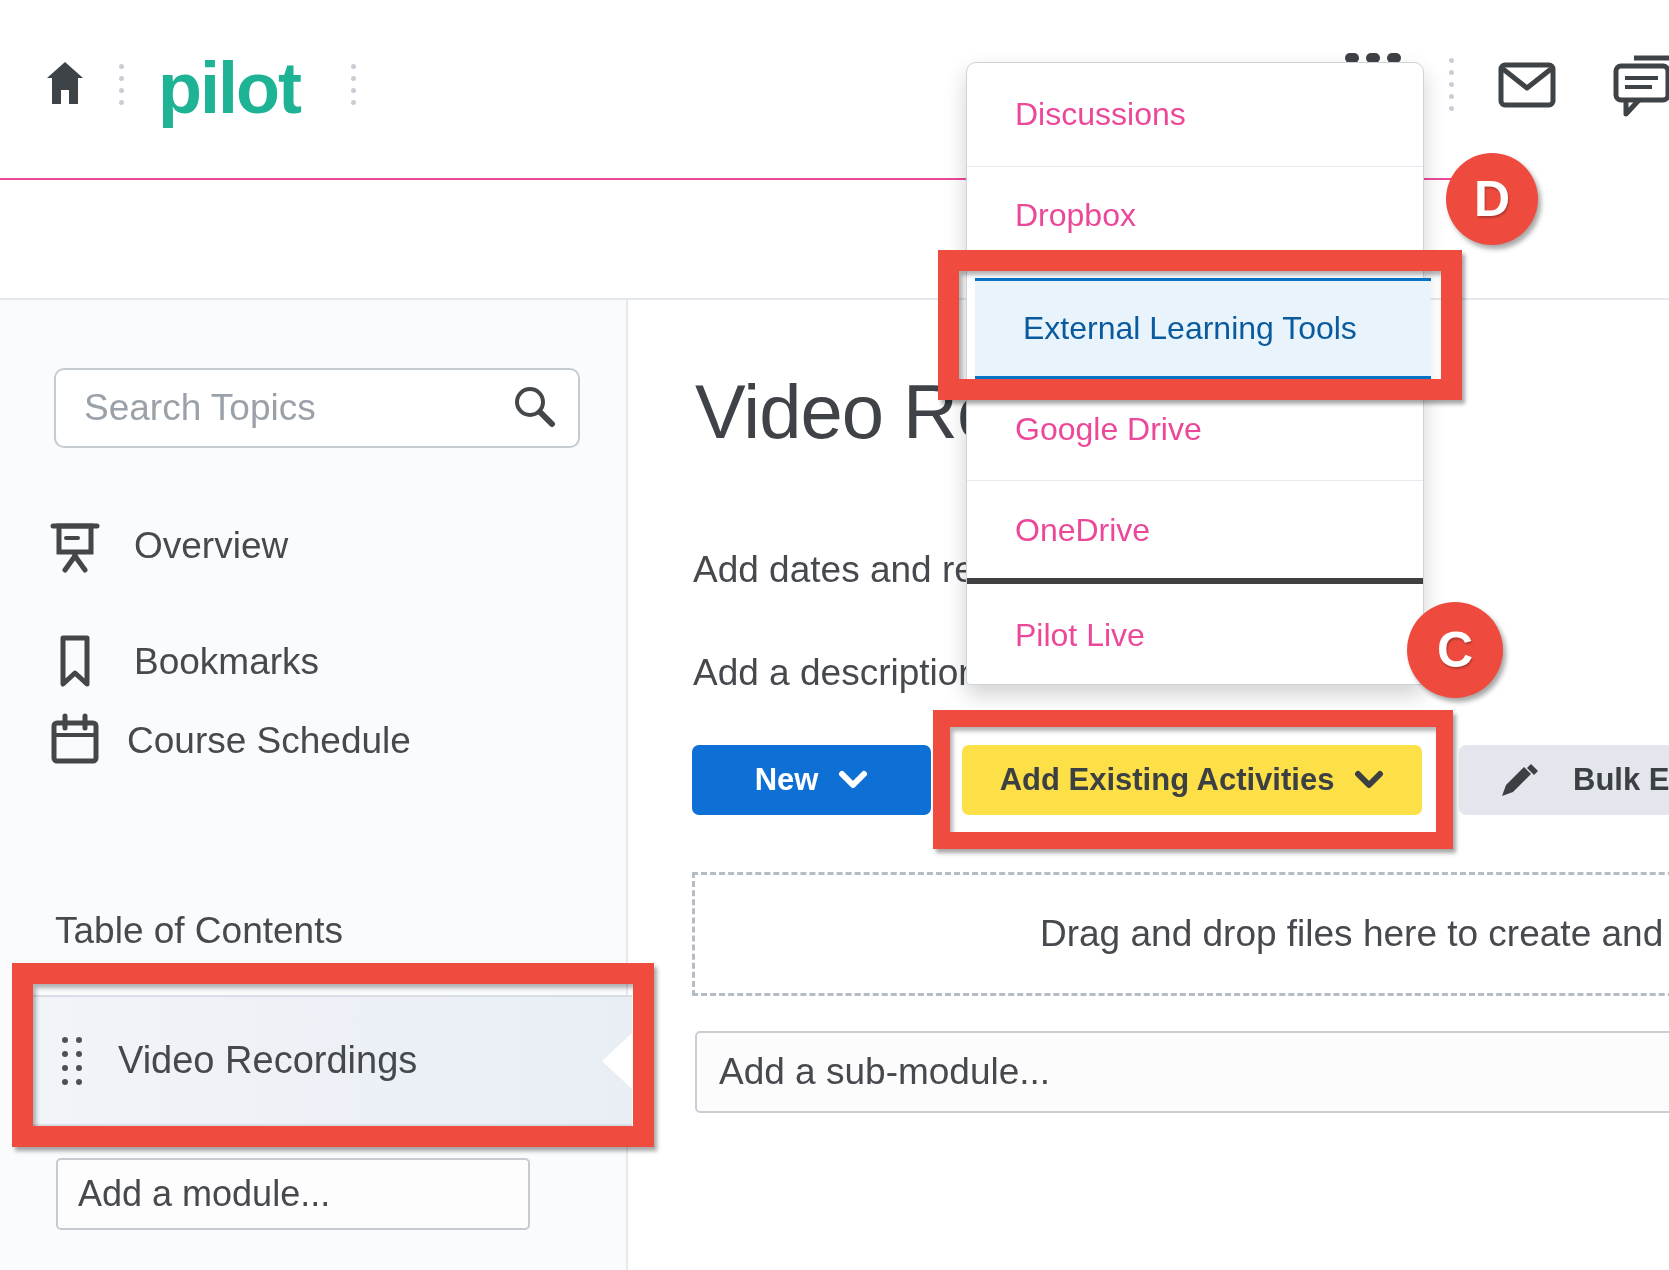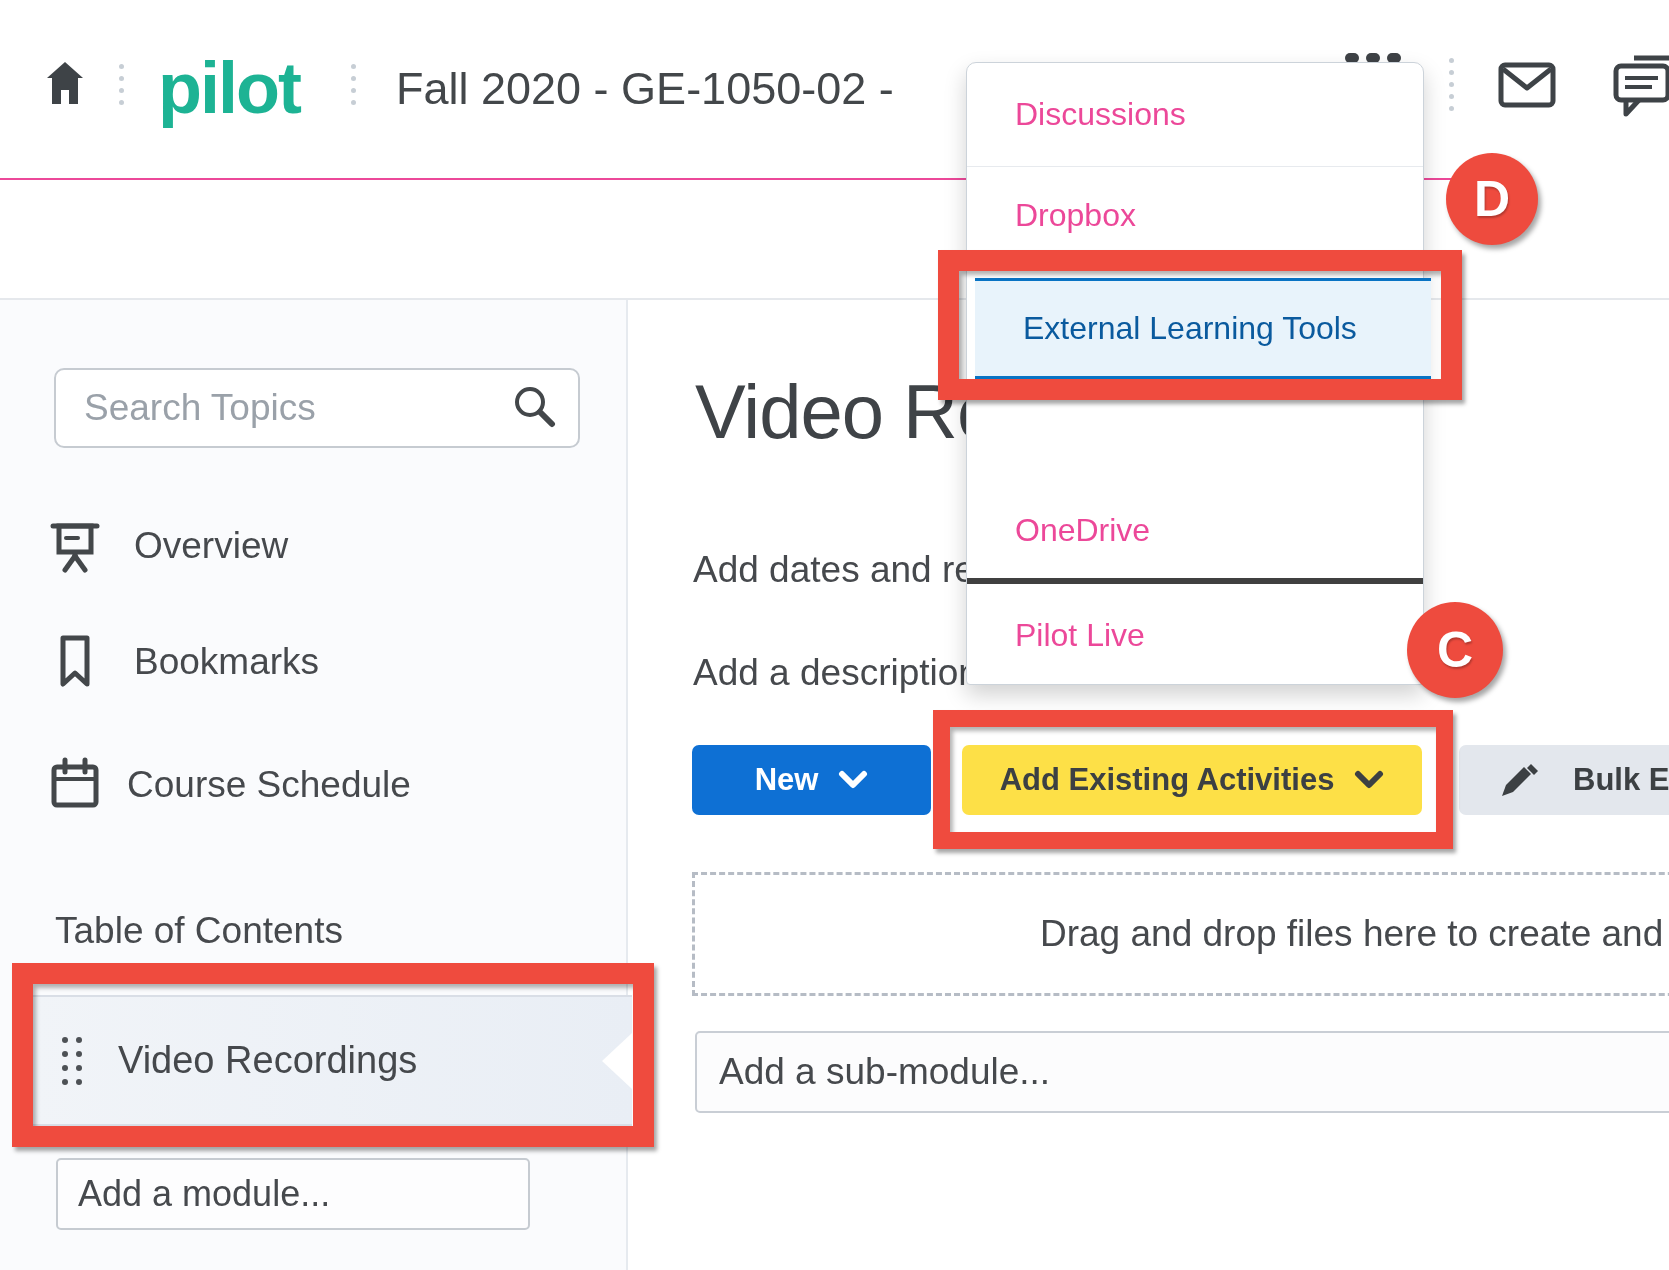--- a/index.html
+++ b/index.html
@@ -34,21 +34,21 @@
 
   
   #sidebar{left:0;top:300px;width:626px;height:970px;background:#fafbfd;border-right:2px solid #e6eaef;z-index:1;}
   #search-box{left:54px;top:368px;width:522px;height:76px;border:2px solid #c6cbd1;border-radius:10px;background:#fff;z-index:2;cursor:text;}
   #search-placeholder{left:84px;top:387px;font-size:37px;color:#9aa1a9;z-index:3;}
   #search-icon{left:512px;top:384px;width:44px;height:44px;z-index:3;cursor:pointer;}
   .side-row{z-index:2;display:flex;align-items:center;gap:34px;cursor:pointer;}
   .side-label{font-size:37px;color:#46494d;white-space:nowrap;}
   #row-overview{left:50px;top:518px;}
   #row-bookmarks{left:50px;top:634px;}
-  #row-schedule{left:50px;top:757px;gap:27px;}
+  #row-schedule{left:50px;top:713px;gap:27px;}
   .side-ic{width:50px;height:56px;flex:none;}
   #toc-heading{left:55px;top:910px;font-size:37px;color:#46494d;z-index:2;}
 
   #vr-row{left:33px;top:995px;width:599px;height:127px;z-index:2;
     background:linear-gradient(90deg,#f1f4f8,#e9eef5);
     border-top:2px solid #d9dee6;border-bottom:2px solid #d9dee6;
     display:flex;align-items:center;cursor:pointer;}
   #vr-handle{margin-left:29px;display:grid;grid-template-columns:repeat(2,6px);grid-auto-rows:6px;gap:8px;cursor:grab;}
   #vr-handle i{width:6px;height:6px;border-radius:50%;background:#4d5155;}
   #vr-label{margin-left:36px;font-size:38px;color:#45484c;}
@@ -115,21 +115,20 @@
       <i></i>
       <i></i>
     </div>
   <div id="logo" class="abs">pilot</div>
   <div id="sep2" class="abs dotsep">
       <i></i>
       <i></i>
       <i></i>
       <i></i>
     </div>
-  <div id="course-title" class="abs">Fall 2020 - GE-1050-02 -</div>
   <div id="sep3" class="abs dotsep">
       <i></i>
       <i></i>
       <i></i>
       <i></i>
       <i></i>
     </div>
   <div id="mail-icon" class="abs">
     <svg width="58" height="46" viewBox="0 0 58 46">
         <rect x="3" y="3" width="52" height="40" rx="4" fill="none" stroke="#3e4347" stroke-width="5"></rect>
@@ -292,20 +291,23 @@
 <div id="dropdown" class="abs">
   <div id="dd-0" class="dd-item">
       <span>Discussions</span>
     </div>
   <div id="dd-1" class="dd-item">
       <span>Dropbox</span>
     </div>
   <div id="dd-2" class="dd-item">
       <span>External Learning Tools</span>
     </div>
+  <div id="dd-3" class="dd-item">
+      <span>Google Drive</span>
+    </div>
   <div id="dd-4" class="dd-item">
       <span>OneDrive</span>
     </div>
   <div id="dd-5" class="dd-item">
       <span>Pilot Live</span>
     </div>
 </div>
 
 <div id="annot-d-box" class="abs red-box"></div>
 <div id="annot-c-box" class="abs red-box"></div>

